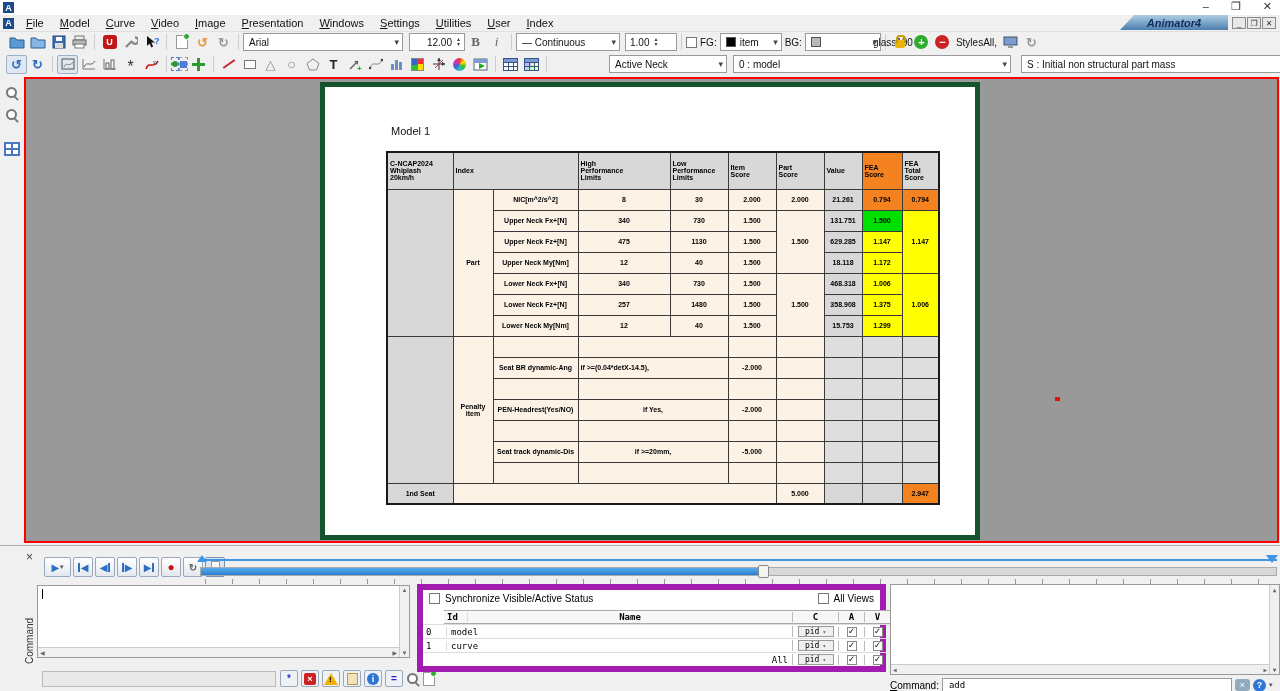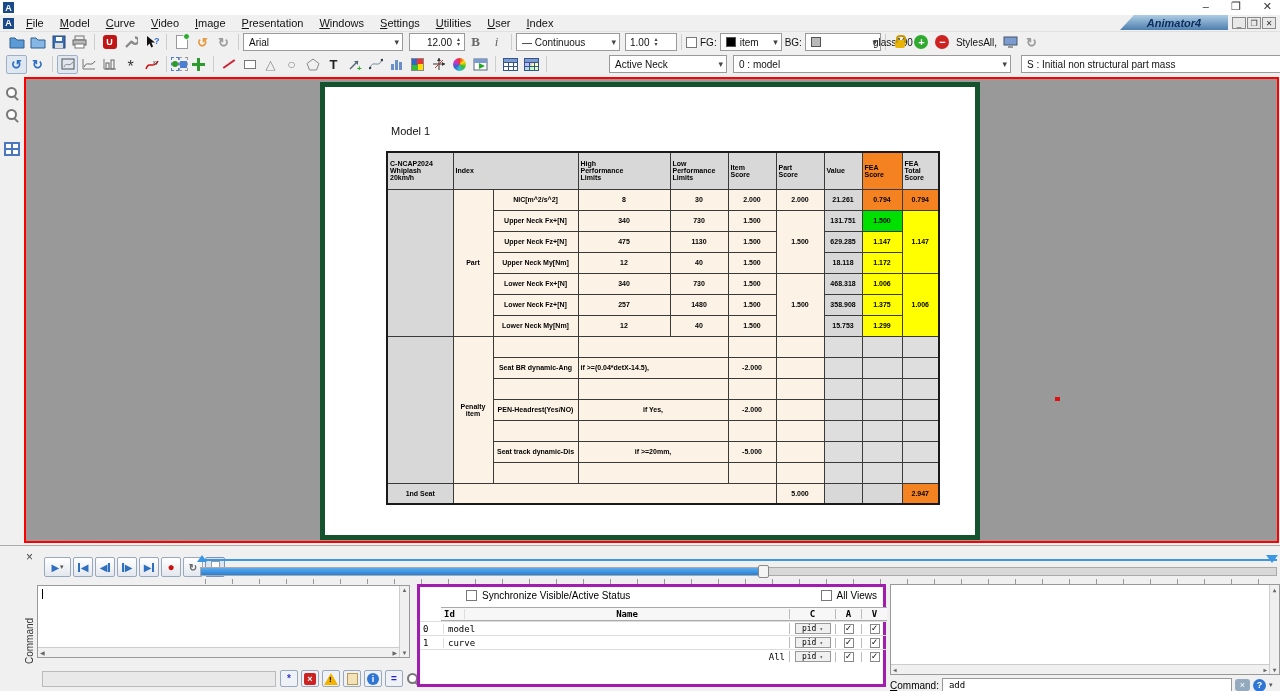--- a/index.html
+++ b/index.html
@@ -149,22 +149,22 @@
          display:flex; align-items:center; justify-content:center; font-size:10px; }
   .redx { width:12px; height:12px; background:#c22; border-radius:2px; color:#fff; font-size:9px;
           font-weight:bold; display:flex; align-items:center; justify-content:center; }
   .scrollic { width:11px; height:12px; background:#f3e2b8; border:1px solid #b59a55; }
   .infoc { width:12px; height:12px; border-radius:50%; background:#2e75d4; color:#fff; font-size:9px;
            font-weight:bold; display:flex; align-items:center; justify-content:center; }
   .page-ic { width:12px; height:14px; background:#fff; border:1px solid #999; position:relative; }
   .page-ic .gdot { position:absolute; right:-3px; top:-3px; width:7px; height:7px; border-radius:50%;
                    background:#2eaa2e; border:1px solid #fff; }
 
-  #sync-panel { position:absolute; left:417px; top:38px; width:469px; height:103px; background:#fff;
-                border:3px solid #a21caf; font-size:10px;padding-left:40px; }
+  #sync-panel { position:absolute; left:417px; top:38px; width:469px; height:88px; background:#fff;
+                border:6px solid #a21caf; font-size:10px; }
   #sync-head { display:flex; justify-content:space-between; align-items:center; padding:3px 6px; }
   .hrow { display:flex; align-items:center; gap:5px; }
   #sync-grid { position:absolute; left:0px; top:20px; width:467px;
                font-family:"DejaVu Sans Mono", monospace; font-size:9px; }
   .srow { display:flex; height:14px; align-items:center; border-top:1px solid #ddd; }
   .srow.hd { border-top:1px solid #aaa; border-bottom:1px solid #aaa; background:#f7f7f7; font-weight:bold;margin-left:21px; }
   .c-id { width:24px; padding-left:3px; flex:none; border-right:1px solid #ddd; }
   .c-name { flex:1; padding:0 4px; }
   .c-c { width:46px; flex:none; border-left:1px solid #bbb; display:flex; justify-content:center; }
   .c-a, .c-v { width:26px; flex:none; border-left:1px solid #bbb; display:flex; justify-content:center; }

